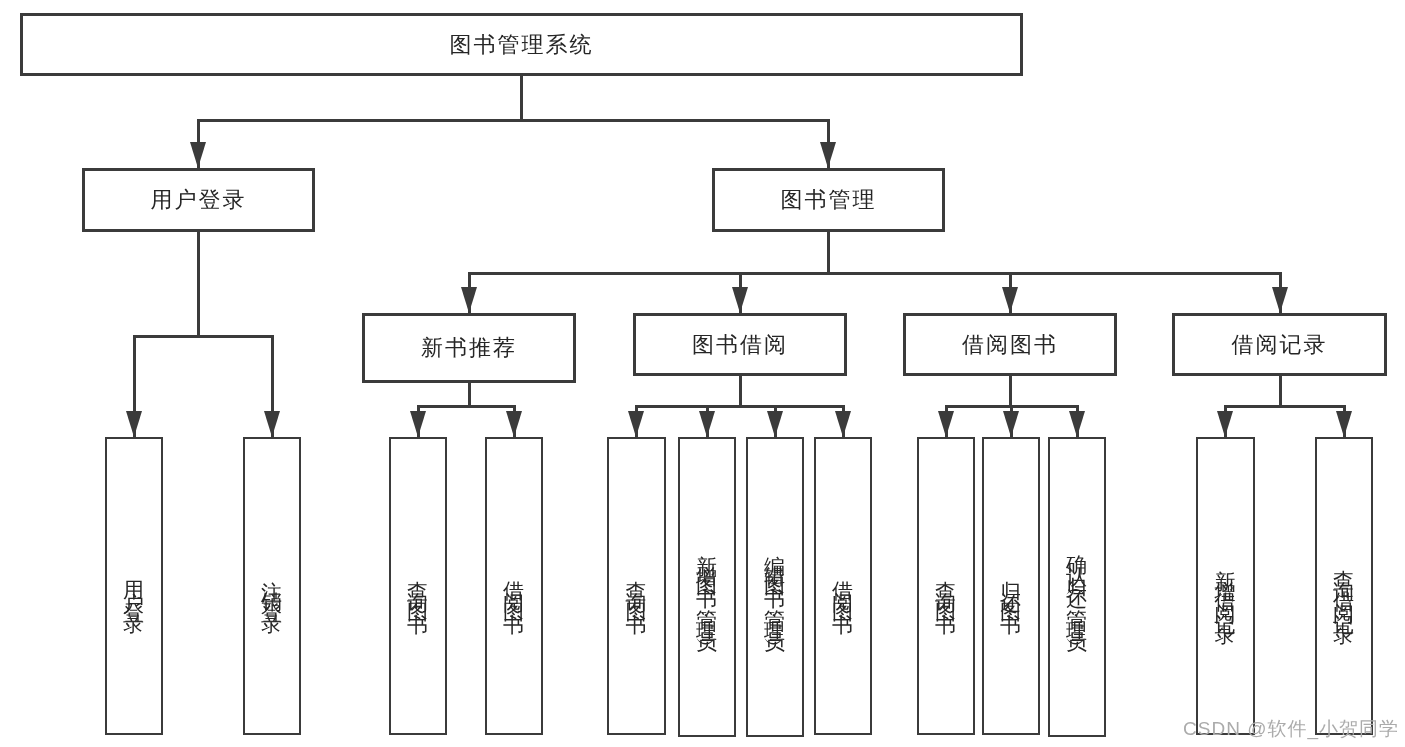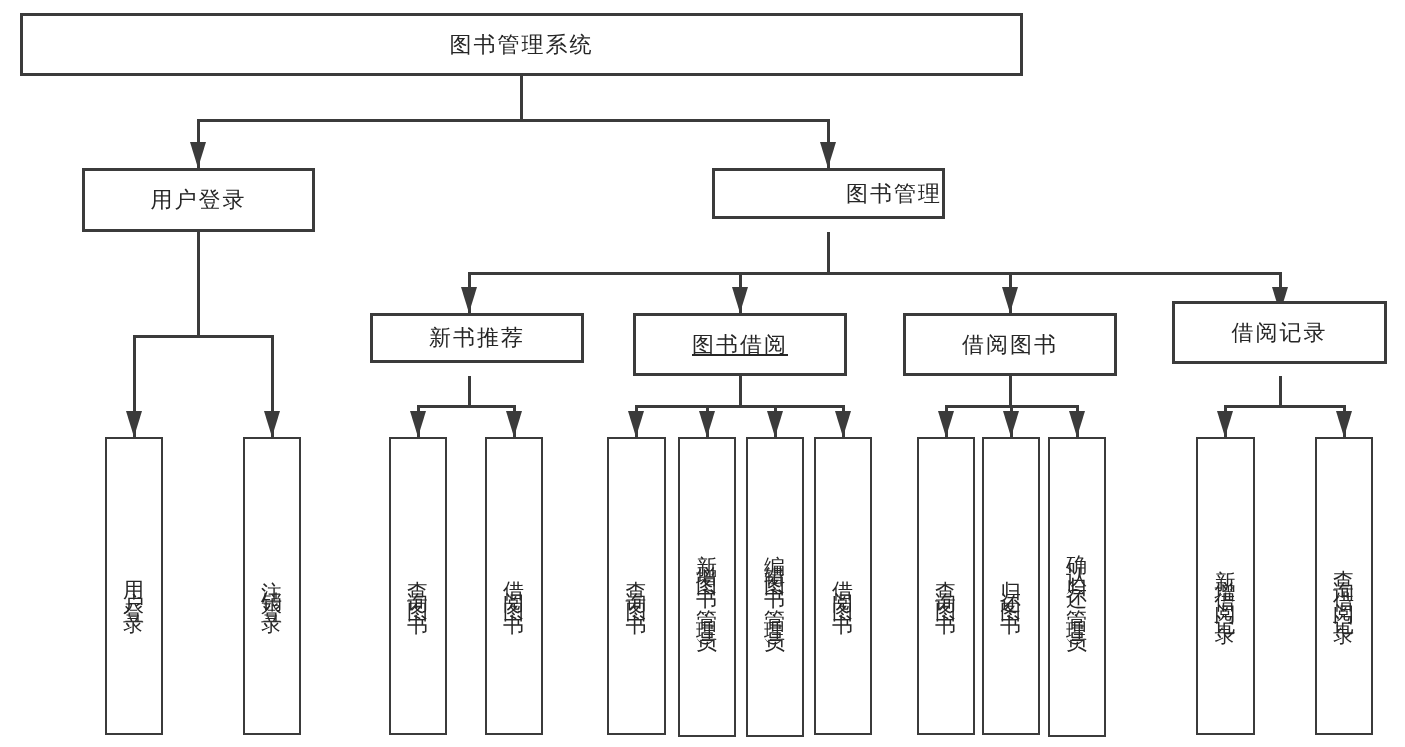--- a/index.html
+++ b/index.html
@@ -45,21 +45,21 @@
   <div class="v" style="left:520px;top:68px;height:51px;"></div>
   <div class="h" style="left:198px;top:119px;width:632px;"></div>
   <div class="v" style="left:197px;top:119px;height:49px;"></div>
   <div class="a" style="left:190px;top:142px;"></div>
   <div class="v" style="left:827px;top:119px;height:49px;"></div>
   <div class="a" style="left:820px;top:142px;"></div>
 
   <div class="box" style="left:82px;top:168px;width:233px;height:64px;">
     <span>用户登录</span>
   </div>
-  <div class="box" style="left:712px;top:168px;width:233px;height:51px;justify-content:flex-end;">
+  <div class="box" style="left:712px;top:168px;width:233px;height:64px;">
     <span>图书管理</span>
   </div>
 
   <div class="v" style="left:197px;top:232px;height:103px;"></div>
   <div class="h" style="left:134px;top:335px;width:140px;"></div>
   <div class="v" style="left:133px;top:335px;height:102px;"></div>
   <div class="a" style="left:126px;top:411px;"></div>
   <div class="v" style="left:271px;top:335px;height:102px;"></div>
   <div class="a" style="left:264px;top:411px;"></div>
 
@@ -67,30 +67,30 @@
   <div class="h" style="left:469px;top:272px;width:813px;"></div>
   <div class="v" style="left:468px;top:272px;height:41px;"></div>
   <div class="a" style="left:461px;top:287px;"></div>
   <div class="v" style="left:739px;top:272px;height:41px;"></div>
   <div class="a" style="left:732px;top:287px;"></div>
   <div class="v" style="left:1009px;top:272px;height:41px;"></div>
   <div class="a" style="left:1002px;top:287px;"></div>
   <div class="v" style="left:1279px;top:272px;height:41px;"></div>
   <div class="a" style="left:1272px;top:287px;"></div>
 
-  <div class="box" style="left:362px;top:313px;width:214px;height:50px;margin-left:8px;">
+  <div class="box" style="left:362px;top:313px;width:214px;height:70px;">
     <span>新书推荐</span>
   </div>
-  <div class="box" style="left:633px;top:313px;width:214px;height:63px;text-decoration:underline;">
+  <div class="box" style="left:633px;top:313px;width:214px;height:63px;">
     <span>图书借阅</span>
   </div>
   <div class="box" style="left:903px;top:313px;width:214px;height:63px;">
     <span>借阅图书</span>
   </div>
-  <div class="box" style="left:1172px;top:301px;width:215px;height:63px;">
+  <div class="box" style="left:1172px;top:313px;width:215px;height:63px;">
     <span>借阅记录</span>
   </div>
 
   <div class="v" style="left:468px;top:376px;height:29px;"></div>
   <div class="h" style="left:418px;top:405px;width:98px;"></div>
   <div class="v" style="left:417px;top:405px;height:32px;"></div>
   <div class="a" style="left:410px;top:411px;"></div>
   <div class="v" style="left:513px;top:405px;height:32px;"></div>
   <div class="a" style="left:506px;top:411px;"></div>
 
@@ -158,14 +158,15 @@
     <span>确认归还（管理员）</span>
   </div>
 
   <div class="leaf" style="left:1196px;top:437px;width:59px;height:298px;">
     <span>新增借阅记录</span>
   </div>
   <div class="leaf" style="left:1315px;top:437px;width:58px;height:298px;">
     <span>查询借阅记录</span>
   </div>
 
+  <div class="watermark">CSDN @软件_小贺同学</div>
 
 </div>
 
 </body></html>

